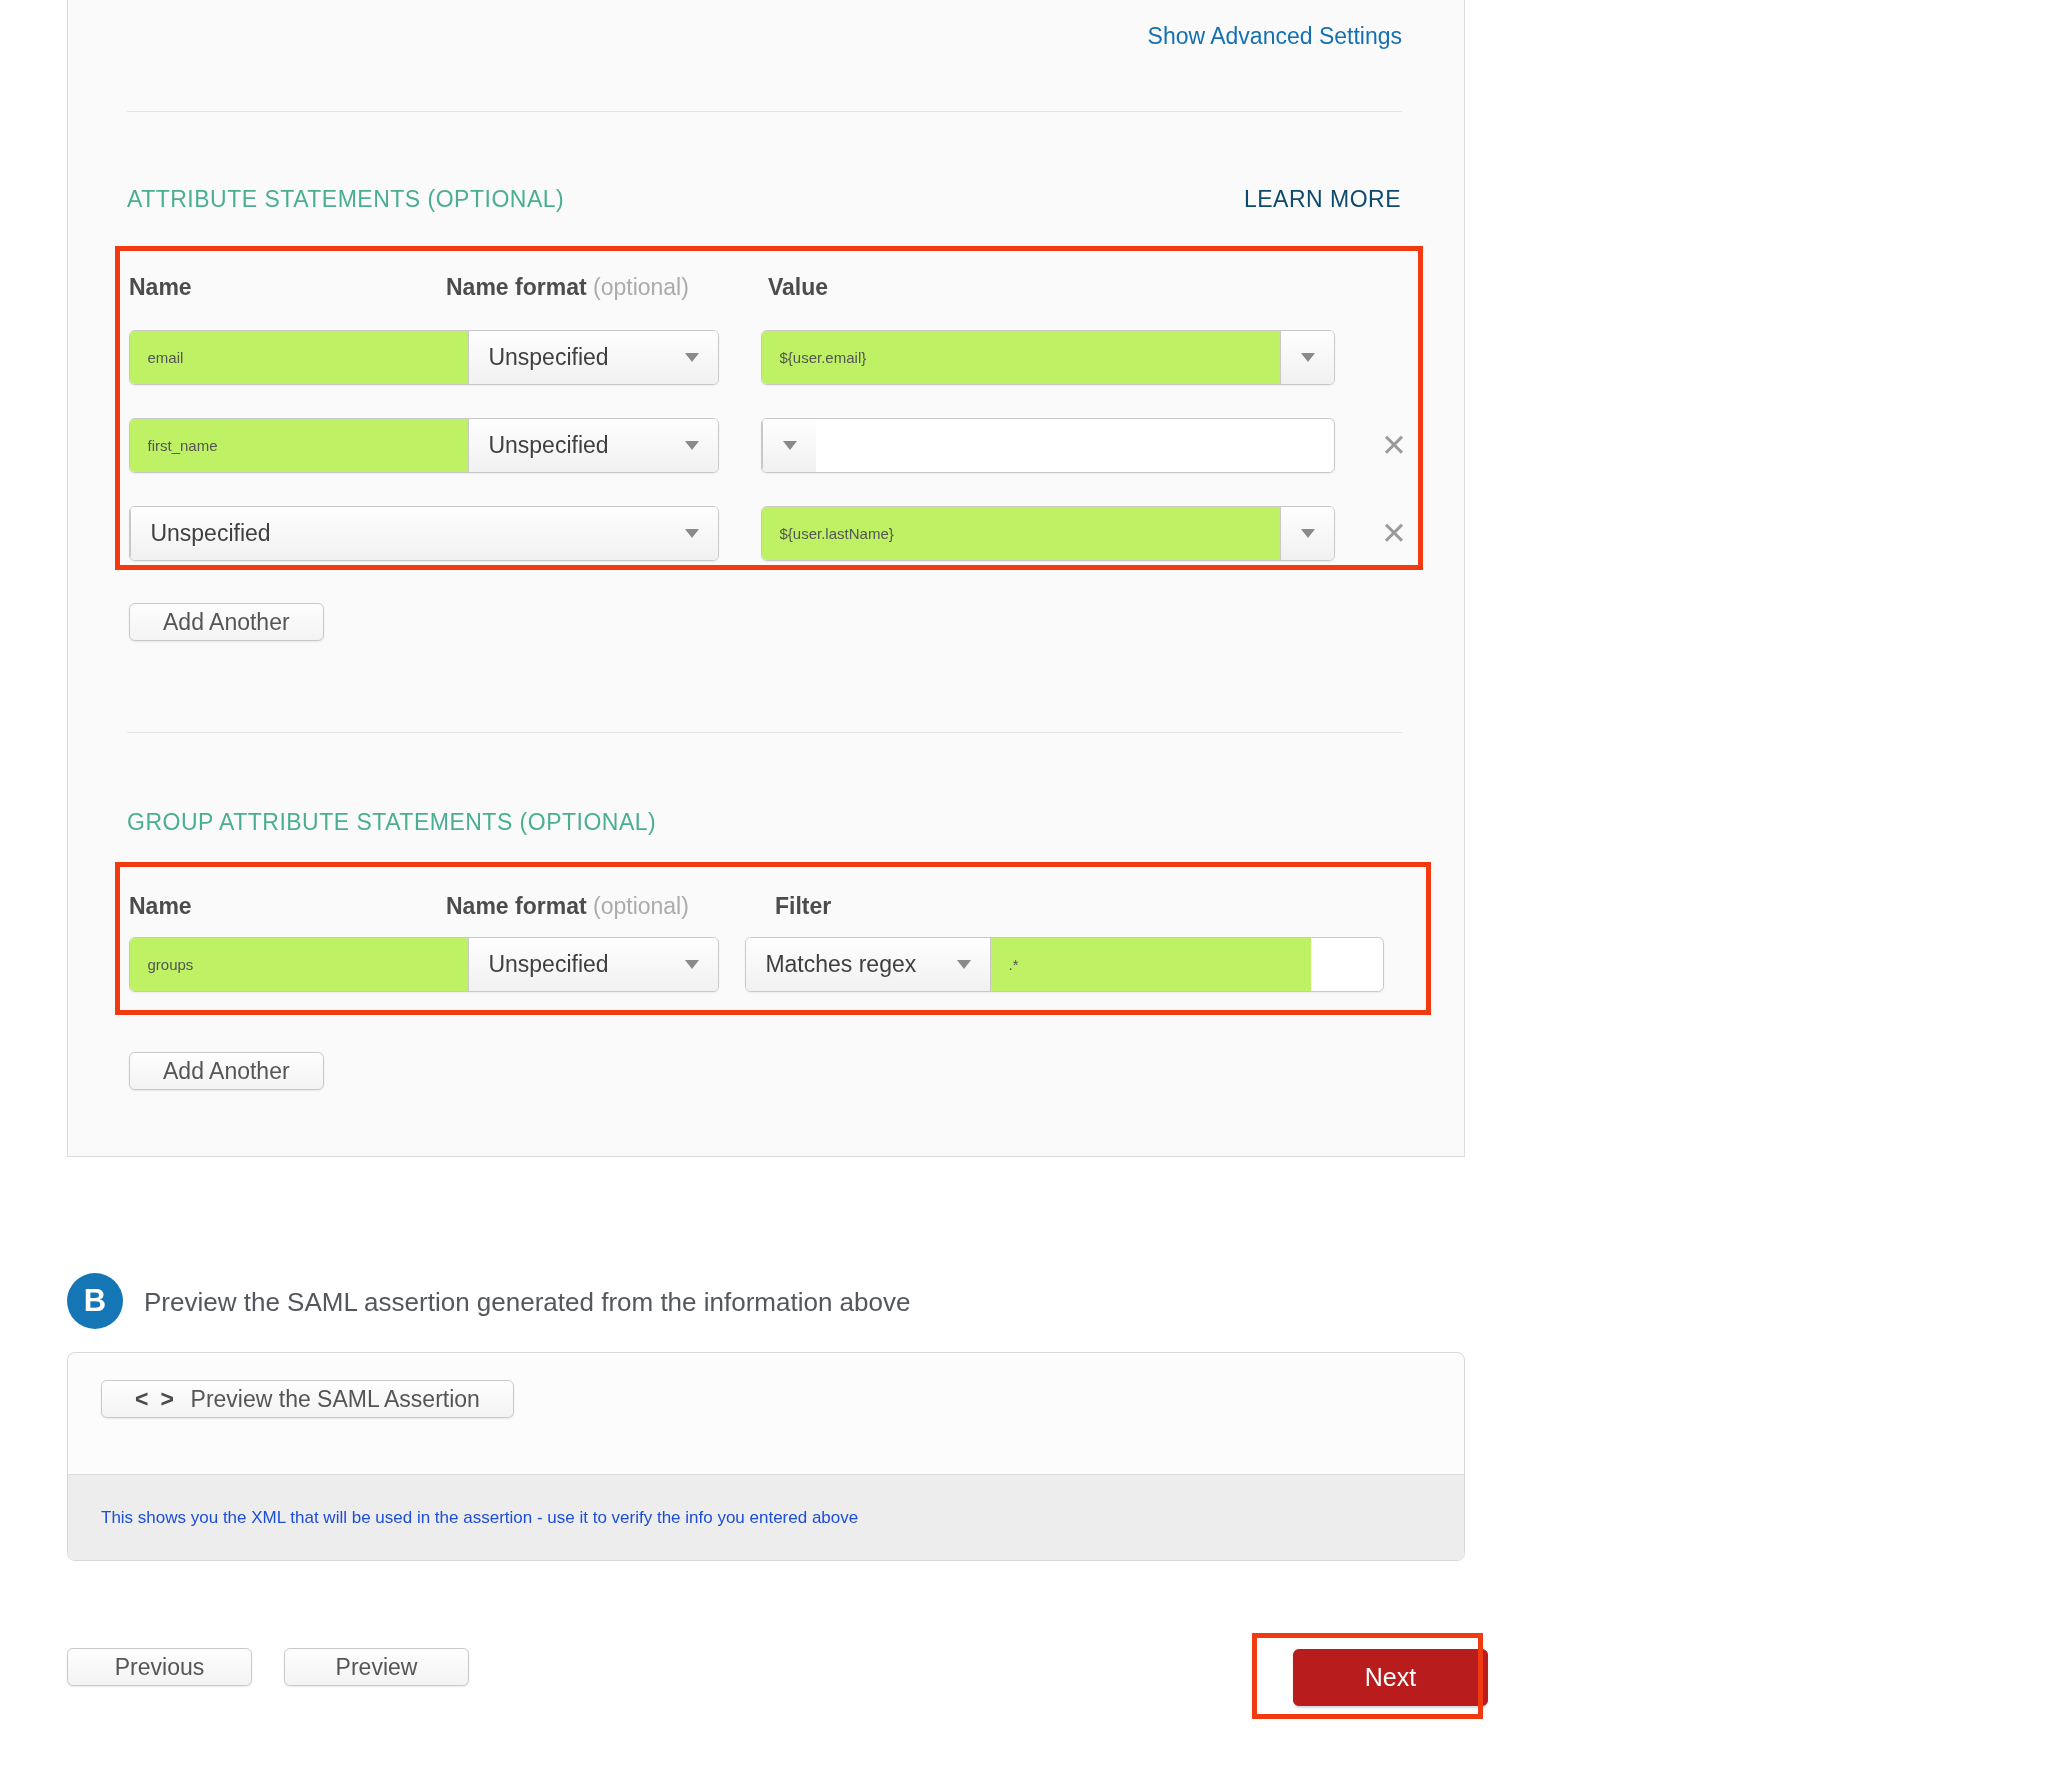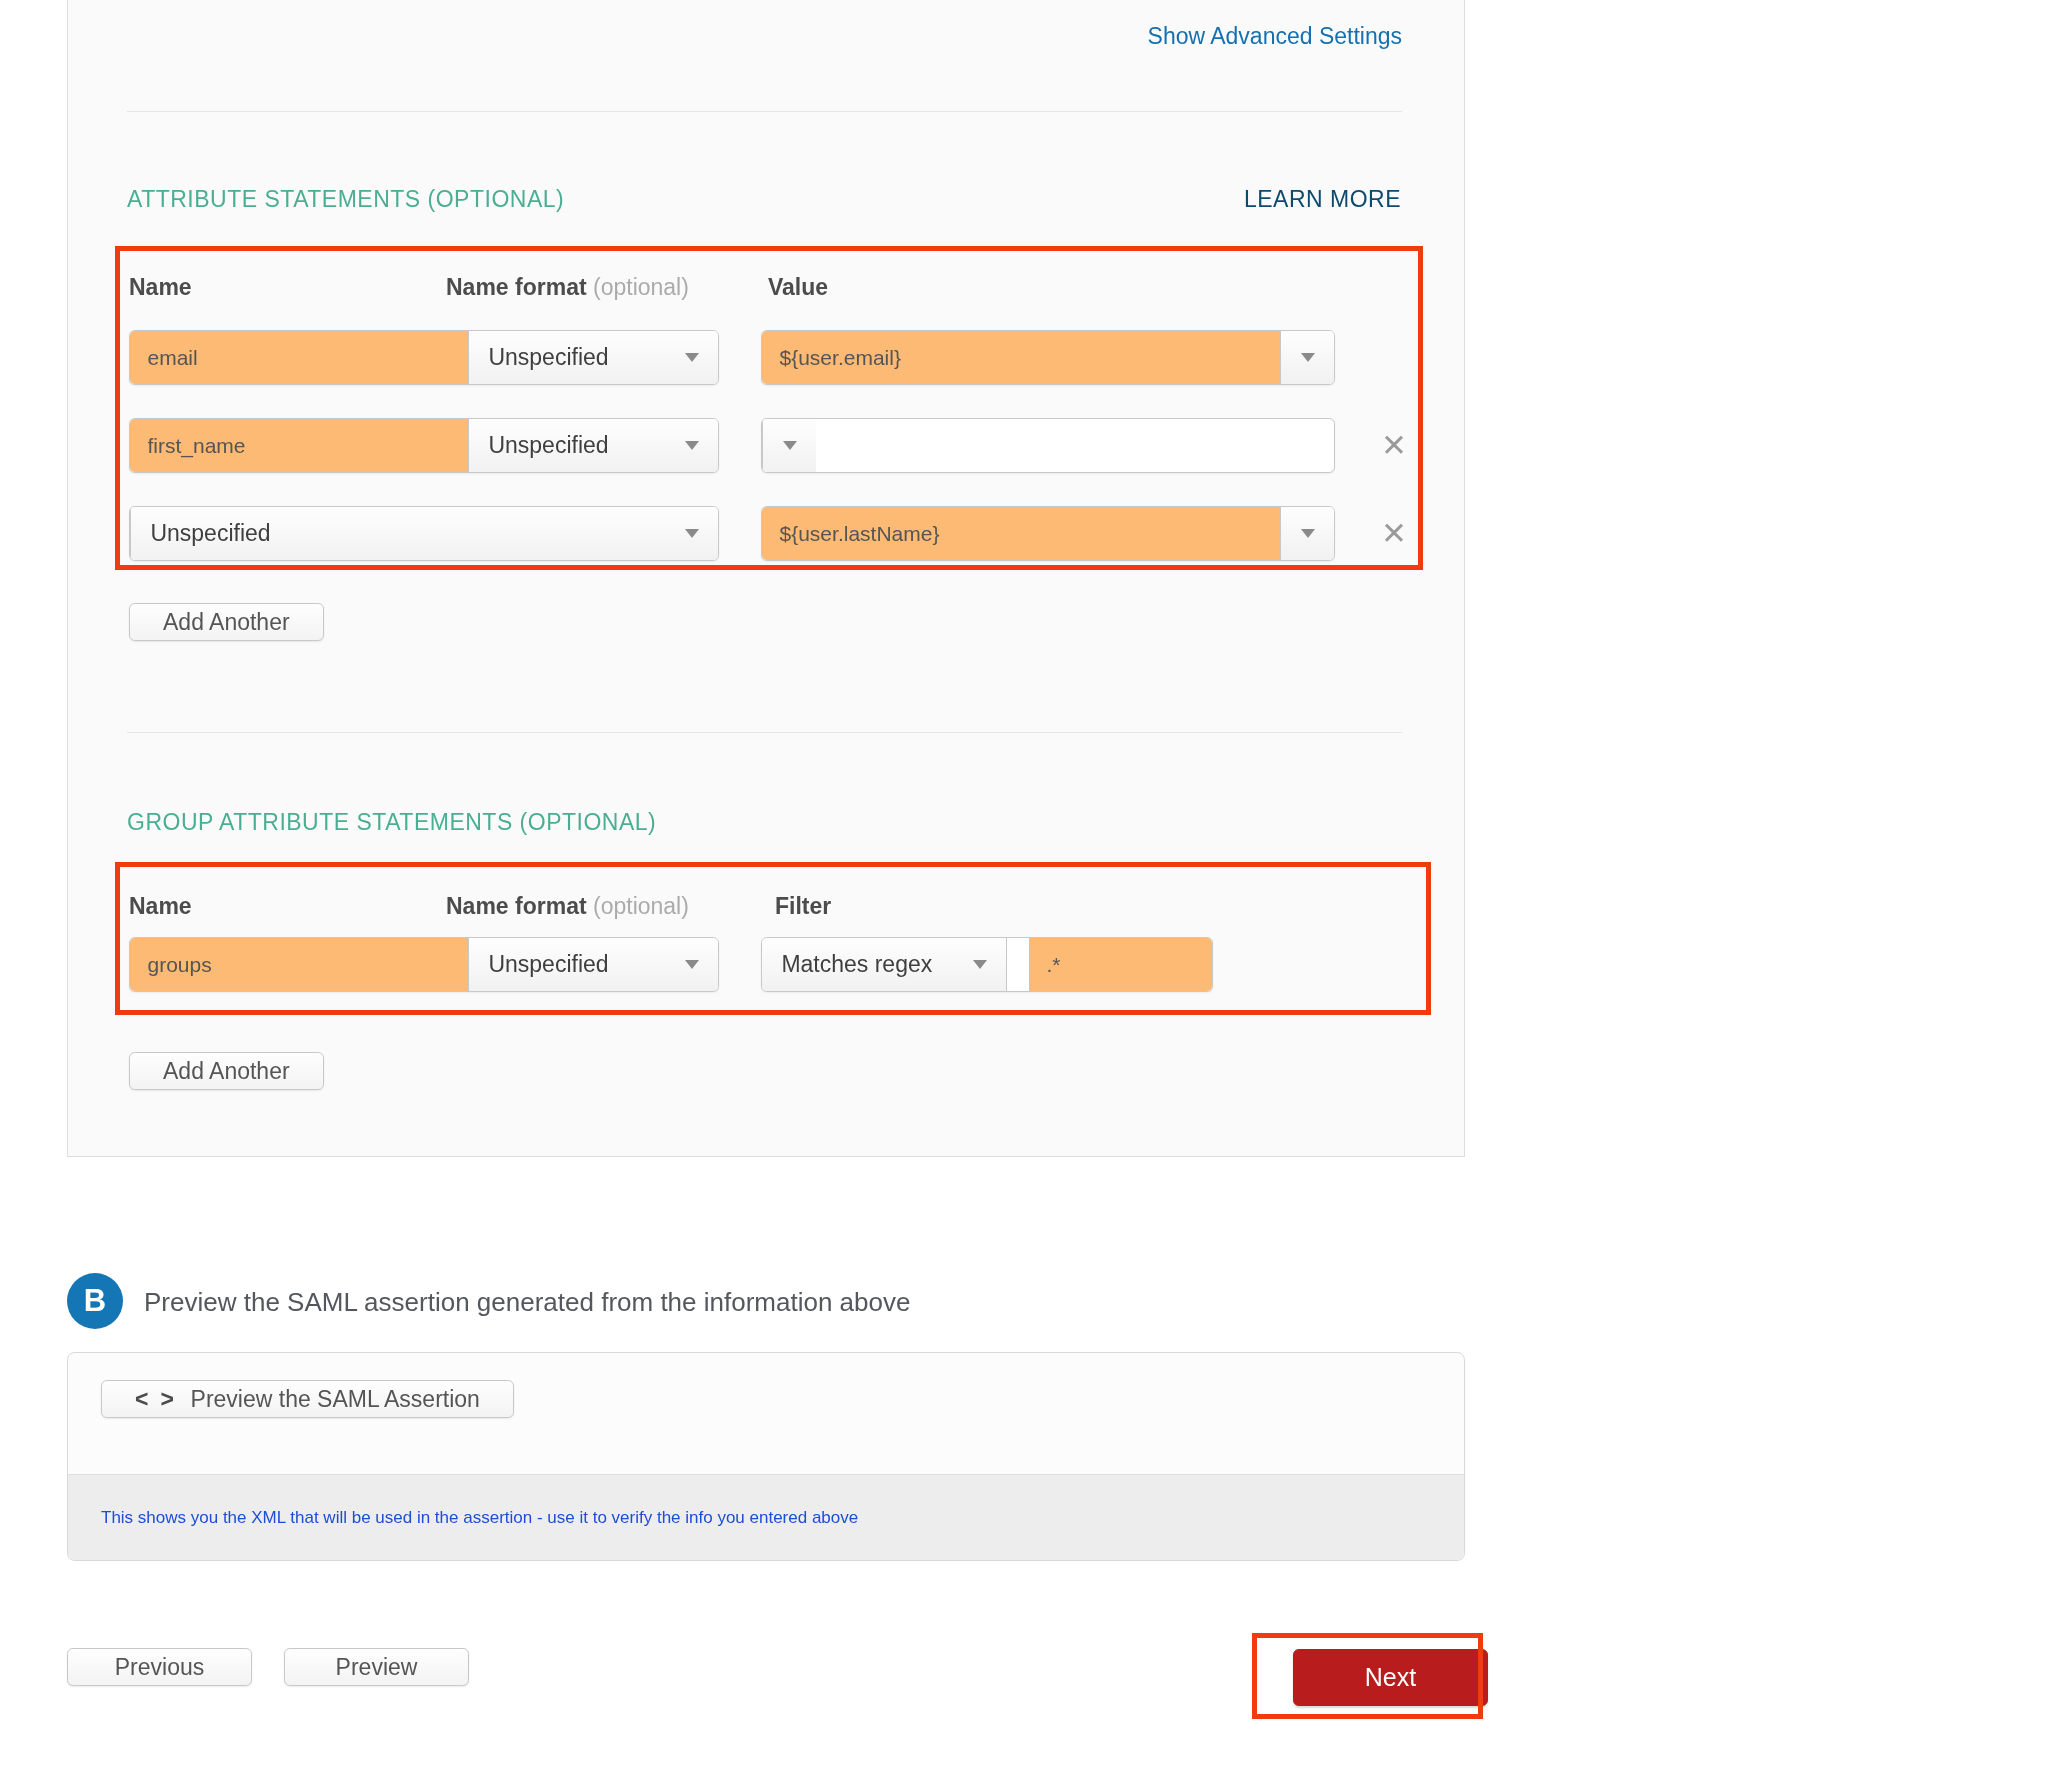--- a/index.html
+++ b/index.html
@@ -38,24 +38,24 @@
   
   .col-head { position:absolute; font-size:23px; font-weight:bold; color:#4c4c4c; }
   .opt-note { font-weight:normal; color:#ababab; }
 
   
   .attr-row { position:absolute; left:61px; height:55px; }
   .combo { position:absolute; top:0; display:flex; height:55px; border:1px solid #c8c8c8;
            border-radius:5.8px; background:#fff; box-shadow:0 1px 1.9px rgba(0,0,0,0.06); overflow:hidden; }
   .combo-name { left:0; width:590px; }
   .combo-value { left:632px; width:574px; }
-  .combo-filter { left:632px; width:452px;gap:22px; }
+  .combo-filter { left:616px; width:639px; }
   .text-input {
-    border:none; outline:none; height:100%; font-size:21px; color:#555;
-    padding:0 17.5px; font-family:"Liberation Sans", sans-serif; background:#fdba74; min-width:0;
+    border:none; outline:none; height:100%; font-size:15px; color:#555;
+    padding:0 17.5px; font-family:"Liberation Sans", sans-serif; background:#bef264; min-width:0;
   }
   .name-input { width:338px; }
   .value-input { width:519px; }
   .regex-input { width:320px; border-left:1px solid #c8c8c8; }
   .select {
     display:flex; align-items:center; justify-content:space-between;
     background:linear-gradient(#fefefe,#f1f1f1); border-left:1px solid #c8c8c8;
     cursor:pointer; padding:0 19.4px; flex:1;
   }
   .select-first { border-left:none; border-right:1px solid #c8c8c8; }

